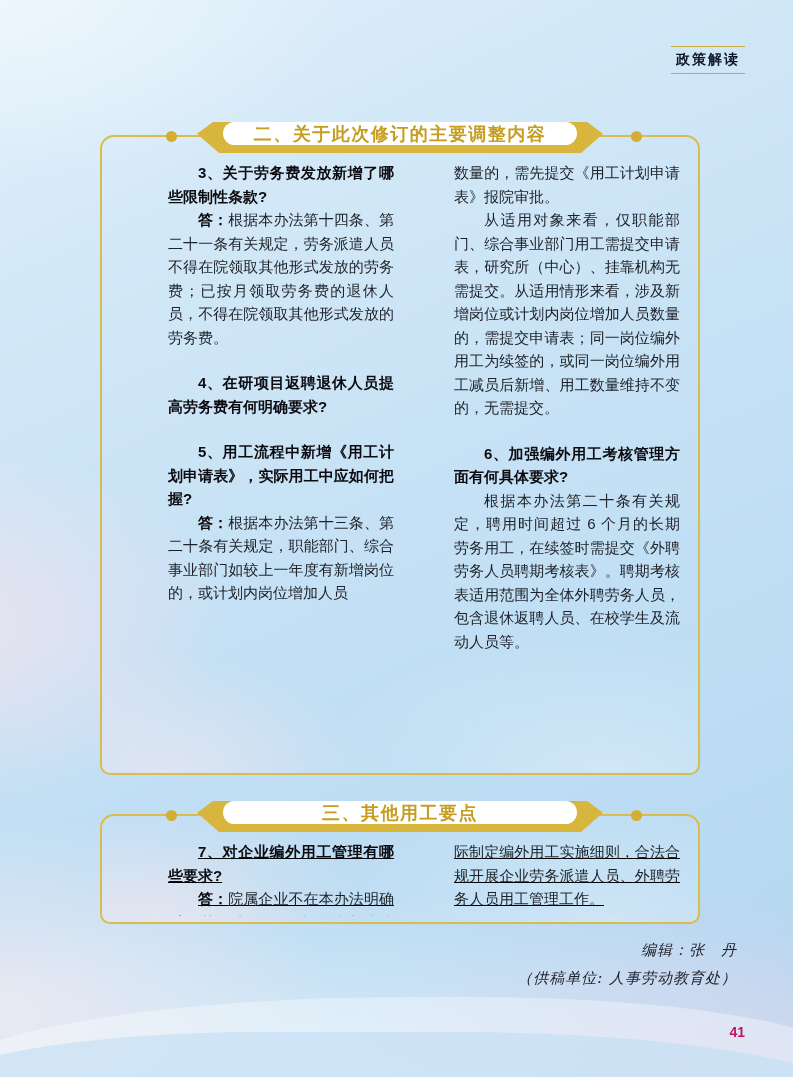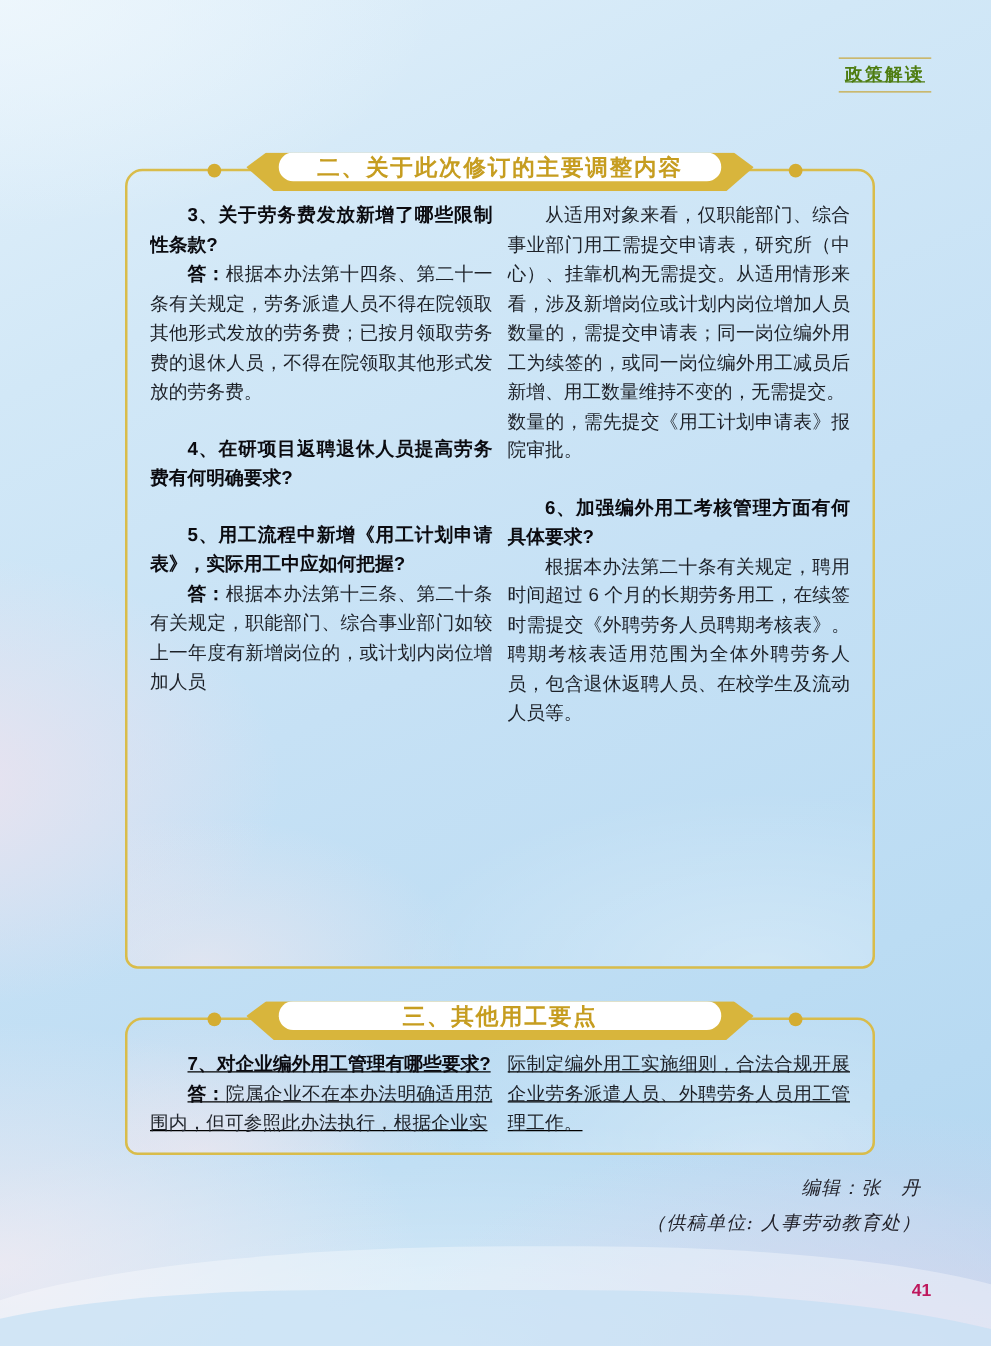--- a/index.html
+++ b/index.html
@@ -20,25 +20,24 @@
 
   
   .wave-1 { position: absolute; left: -60px; right: -60px; bottom: -70px; height: 150px;
     background: rgba(255,255,255,0.35); border-radius: 55% 45% 0 0 / 90px 70px; }
   .wave-2 { position: absolute; left: -80px; right: -80px; bottom: -95px; height: 140px;
     background: rgba(163,206,238,0.65); border-radius: 45% 55% 0 0 / 80px 95px; }
 
   
   .badge {
     position: absolute; top: 46px; right: 48px;
-    color: #4d7c0f; font-weight: bold; font-size: 14px; letter-spacing: 2px;
+    color: #0f172a; font-weight: bold; font-size: 14px; letter-spacing: 2px;
     padding: 4px 5px;
     border-top: 1px solid rgba(199,158,34,0.85);
     border-bottom: 1px solid rgba(199,158,34,0.85);
-    text-decoration: underline;
   }
 
   
   .panel {
     position: absolute; left: 100px; width: 600px;
     border: 2px solid #d9bc4a;
     border-radius: 14px 14px 10px 10px;
     background:
       radial-gradient(300px 170px at 10% 100%, rgba(247,233,238,0.55), rgba(247,233,238,0) 70%),
       radial-gradient(420px 200px at 85% 100%, rgba(255,255,255,0.30), rgba(255,255,255,0) 70%);
@@ -70,20 +69,21 @@
   }
 
   .cols { display: flex; gap: 12px; padding: 24px 18px 6px 18px; height: 100%; overflow: hidden; }
   .col  { flex: 1 1 0; overflow: hidden; }
 
   .para {
     font-size: 15px; line-height: 23.5px;
     color: #1d2128;
     text-align: justify; text-justify: inter-ideograph;
     text-indent: 2em;
+    margin-left: 48px;
   }
   .para.q { font-weight: bold; color: #0b0b10; }
   .para.gap { margin-top: 22px; }
   .para.cont { text-indent: 0; }
   .pfx { font-weight: bold; color: #0b0b10; }
 
   
   .footer {
     position: absolute; top: 936px; right: 56px;
     text-align: right;
@@ -115,22 +115,22 @@
     </div>
     <div class="cols">
       <div class="col">
         <p class="para q">3、关于劳务费发放新增了哪些限制性条款?</p>
         <p class="para"><span class="pfx">答：</span><span>根据本办法第十四条、第二十一条有关规定，劳务派遣人员不得在院领取其他形式发放的劳务费；已按月领取劳务费的退休人员，不得在院领取其他形式发放的劳务费。</span></p>
         <p class="para q gap">4、在研项目返聘退休人员提高劳务费有何明确要求?</p>
         <p class="para q gap">5、用工流程中新增《用工计划申请表》，实际用工中应如何把握?</p>
         <p class="para"><span class="pfx">答：</span><span>根据本办法第十三条、第二十条有关规定，职能部门、综合事业部门如较上一年度有新增岗位的，或计划内岗位增加人员</span></p>
       </div>
       <div class="col">
+        <p class="para cont">数量的，需先提交《用工计划申请表》报院审批。</p>
         <p class="para">从适用对象来看，仅职能部门、综合事业部门用工需提交申请表，研究所（中心）、挂靠机构无需提交。从适用情形来看，涉及新增岗位或计划内岗位增加人员数量的，需提交申请表；同一岗位编外用工为续签的，或同一岗位编外用工减员后新增、用工数量维持不变的，无需提交。</p>
-        <p class="para cont">数量的，需先提交《用工计划申请表》报院审批。</p>
         <p class="para q gap">6、加强编外用工考核管理方面有何具体要求?</p>
         <p class="para">根据本办法第二十条有关规定，聘用时间超过 6 个月的长期劳务用工，在续签时需提交《外聘劳务人员聘期考核表》。聘期考核表适用范围为全体外聘劳务人员，包含退休返聘人员、在校学生及流动人员等。</p>
       </div>
     </div>
   </section>
 
   <section class="panel panel-2">
     <div class="dot dot-left"></div>
     <div class="dot dot-right"></div>
     <div class="banner">

